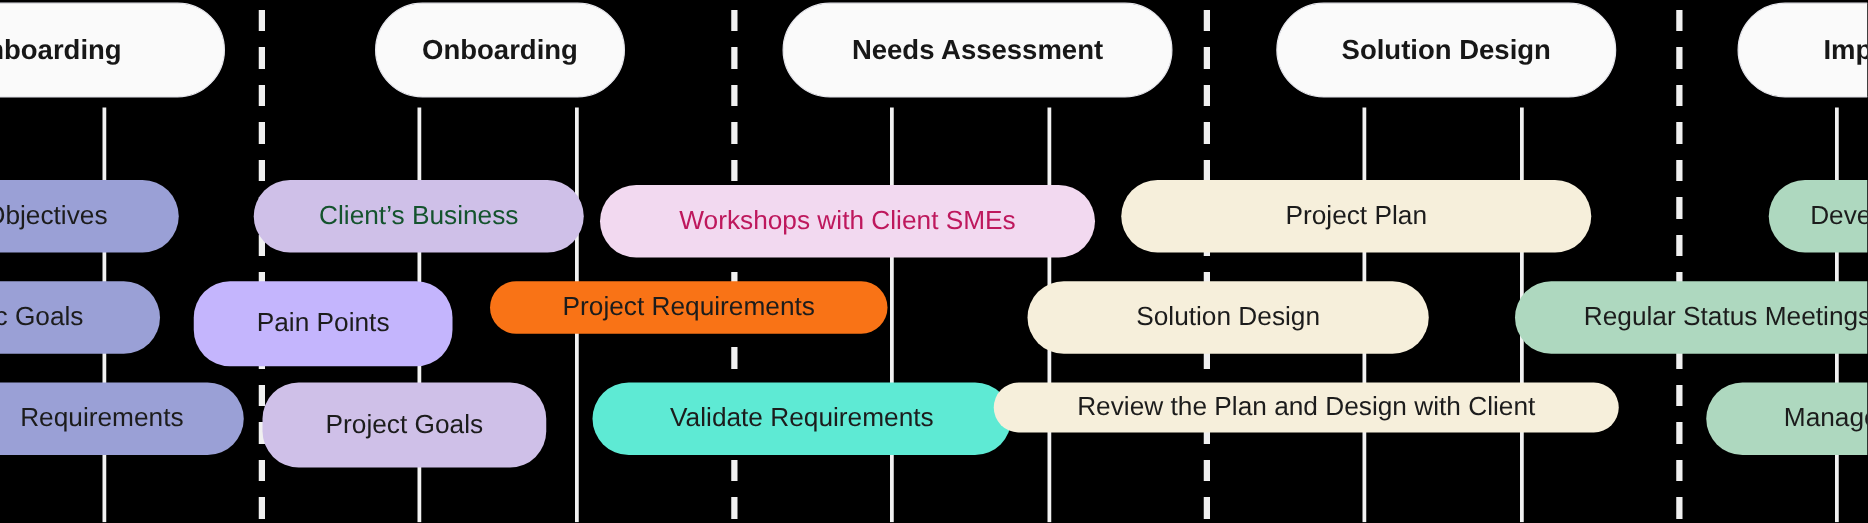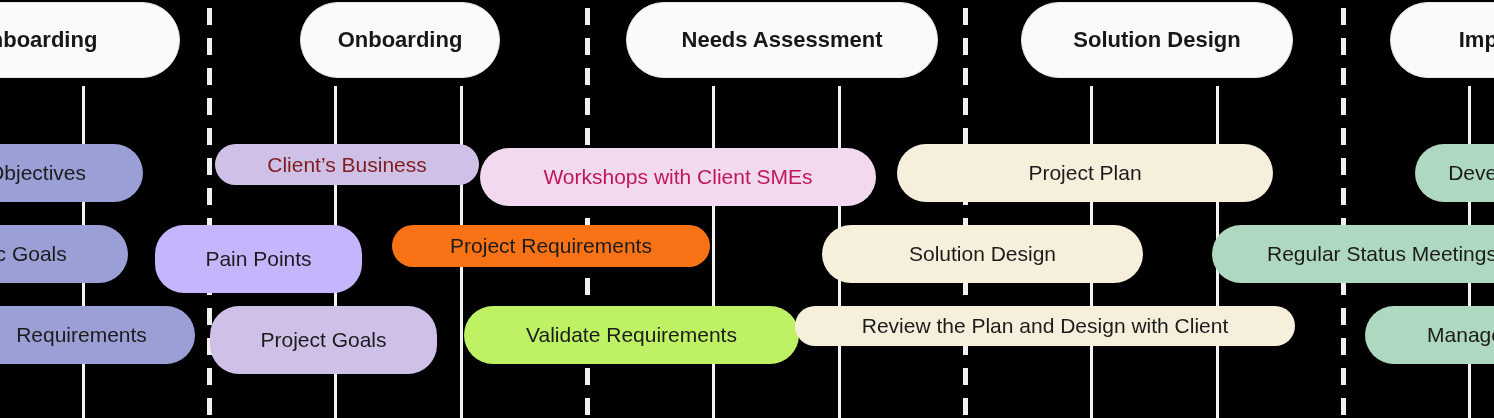--- a/index.html
+++ b/index.html
@@ -91,21 +91,21 @@
     </div>
     <div class="phase-pill" style="left: 1021px; width: 272px; background: rgb(250, 250, 250); border-color: rgb(230, 230, 236); color: rgb(23, 23, 23);">
       <span>Solution Design</span>
     </div>
     <div class="phase-pill" style="left: 1390px; width: 300px; background: rgb(250, 250, 250); border-color: rgb(230, 230, 236); color: rgb(23, 23, 23);">
       <span>Implementation</span>
     </div>
     <div class="event-pill" style="left: -69px; width: 212px; top: 144px; height: 58px; background: rgb(154, 160, 214); color: rgb(28, 28, 28);">
       <span>Objectives</span>
     </div>
-    <div class="event-pill" style="left: 215px; width: 264px; top: 144px; height: 41px; background: rgb(207, 192, 232); color: #7f1d1d;">
+    <div class="event-pill" style="left: 203px; width: 264px; top: 144px; height: 58px; background: rgb(207, 192, 232); color: #14532d;">
       <span>Client’s Business</span>
     </div>
     <div class="event-pill" style="left: 480px; width: 396px; top: 148px; height: 58px; background: rgb(242, 217, 240); color: #be185d; align-items: center;">
       <span>Workshops with Client SMEs</span>
     </div>
     <div class="event-pill" style="left: 897px; width: 376px; top: 144px; height: 58px; background: rgb(246, 239, 219); color: rgb(28, 28, 28);">
       <span>Project Plan</span>
     </div>
     <div class="event-pill" style="left: 1415px; width: 190px; top: 144px; height: 58px; background: rgb(174, 216, 191); color: rgb(28, 28, 28);">
       <span>Development</span>
@@ -124,21 +124,21 @@
     </div>
     <div class="event-pill" style="left: 1212px; width: 340px; top: 225px; height: 58px; background: rgb(174, 216, 191); color: rgb(28, 28, 28);">
       <span>Regular Status Meetings</span>
     </div>
     <div class="event-pill" style="left: -32px; width: 227px; top: 306px; height: 58px; background: rgb(154, 160, 214); color: rgb(28, 28, 28);">
       <span>Requirements</span>
     </div>
     <div class="event-pill" style="left: 210px; width: 227px; top: 306px; height: 68px; background: rgb(207, 192, 232); color: rgb(28, 28, 28);">
       <span>Project Goals</span>
     </div>
-    <div class="event-pill" style="left: 464px; width: 335px; top: 306px; height: 58px; background: #bef264; color: rgb(28, 28, 28);">
+    <div class="event-pill" style="left: 474px; width: 335px; top: 306px; height: 58px; background: #5eead4; color: rgb(28, 28, 28);">
       <span>Validate Requirements</span>
     </div>
     <div class="event-pill" style="left: 795px; width: 500px; top: 306px; height: 40px; background: rgb(246, 239, 219); color: rgb(28, 28, 28);">
       <span>Review the Plan and Design with Client</span>
     </div>
     <div class="event-pill" style="left: 1365px; width: 200px; top: 306px; height: 58px; background: rgb(174, 216, 191); color: rgb(28, 28, 28);">
       <span>Manage</span>
     </div>
   </div>
 

